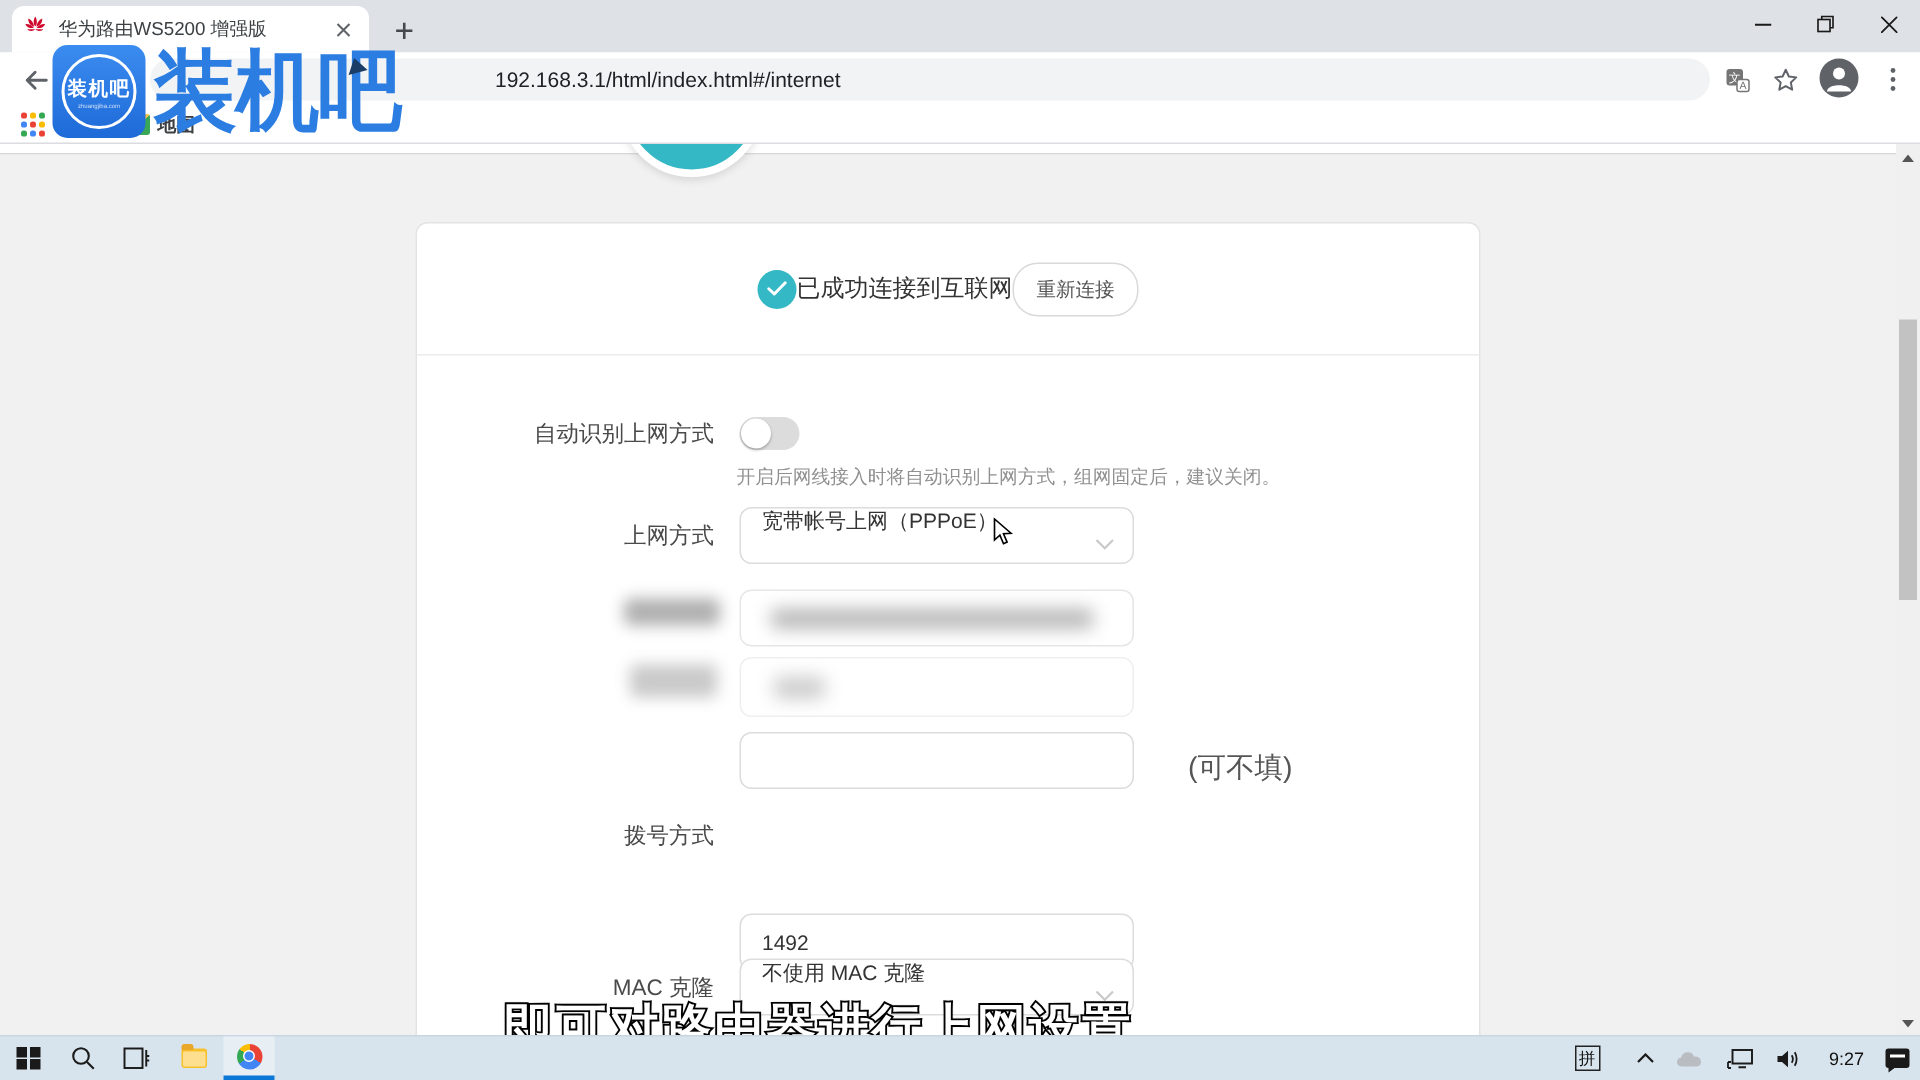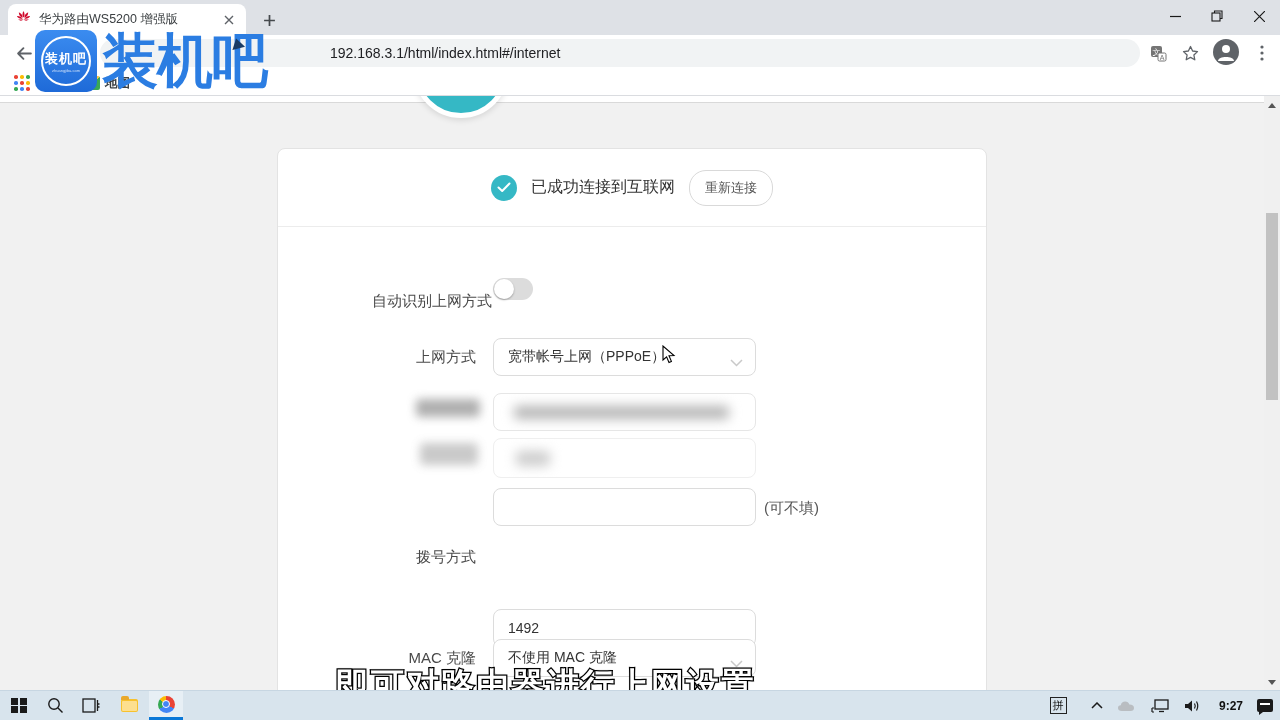--- a/index.html
+++ b/index.html
@@ -29,30 +29,30 @@
   .bm-item { position:absolute; left:86px; top:3px; height:20px; display:flex; align-items:center; gap:5px;font-weight:bold; }
   .bm-ico { width:14px; height:14px; background:linear-gradient(135deg,#f6c344 50%,#3aa757 50%); border-radius:2px; }
   .bm-label { font-size:12.5px; color:#3c4043; }
 
   
   .pagearea { position:absolute; left:0; top:96px; width:1280px; height:594px; background:#f1f1f1; overflow:hidden; }
   .page-topstrip { position:absolute; left:0; top:0; width:1280px; height:7px; background:#fff; border-bottom:1px solid #d9d9d9; }
   .globe-circle { position:absolute; left:413px; top:-74px; width:96px; height:96px; border-radius:50%; background:#35b8c5; border:5px solid #fff; box-shadow:0 2px 6px rgba(0,0,0,.12); }
 
   .card { position:absolute; left:277px; top:52px; width:710px; height:600px; background:#fff; border:1px solid #e3e3e3; border-radius:8px; }
-  .card-header { position:absolute; left:0; top:0; width:100%; height:78px; display:flex; align-items:center; justify-content:center; gap:14px; border-bottom:1px solid #ececec; }
+  .card-header { position:absolute; left:0; top:0; width:100%; height:88px; display:flex; align-items:center; justify-content:center; border-bottom:1px solid #ececec; }
   .check-circle { width:26px; height:26px; border-radius:50%; background:#35b8c5; display:flex; align-items:center; justify-content:center; }
   .status-msg { font-size:16px; color:#333; }
   .reconnect-btn { background:#fff; border:1px solid #d9d9d9; border-radius:17px; padding:8px 15px; font-size:13px; color:#555; }
 
   .flabel { position:absolute; left:0; width:198px; text-align:right; font-size:15px; color:#4a4a4a; }
   .finput { position:absolute; left:215px; width:263px; height:38px; border:1px solid #dcdcdc; border-radius:8px; background:#fff; font-size:14px; color:#333; padding:0 14px; font-family:"Liberation Sans","DejaVu Sans",sans-serif; outline:none; }
-  .fselect { position:absolute; left:215px; width:263px; height:38px; border:1px solid #dcdcdc; border-radius:8px; background:#fff; display:flex; align-items:center; padding:0 14px; font-size:14px; color:#333; }
+  .fselect { position:absolute; left:215px; width:263px; height:38px; border:1px solid #dcdcdc; border-radius:8px; background:#fff; display:flex; padding:0 14px; font-size:14px; color:#333; }
   .chev { position:absolute; right:12px; top:15px; }
-  .hint-inline { position:absolute; font-size:15px; color:#555; }
+  .hint-inline { position:absolute; font-size:19px; color:#555;margin-left:28px; }
 
   .toggle { position:absolute; left:215px; top:129px; width:40px; height:22px; border-radius:11px; background:#dcdcdc; }
   .toggle-knob { position:absolute; left:1px; top:1px; width:20px; height:20px; border-radius:50%; background:#fff; box-shadow:0 1px 2px rgba(0,0,0,.3); }
   .toggle-hint { position:absolute; left:213px; top:161px; font-size:12.5px; color:#909090; }
 
   .redacted-blob { position:absolute; border-radius:4px; filter:blur(5px); }
   .redacted-input { position:absolute; left:215px; width:263px; border:1px solid #e6e6e6; border-radius:8px; background:#fff; overflow:hidden; }
   .smear { position:absolute; filter:blur(6px); border-radius:4px; }
 
   .cursor-ptr { position:absolute; left:384px; top:196px; z-index:5; }
@@ -209,24 +209,25 @@
       <div class="card-header">
         <span class="check-circle">
           <svg width="14" height="11" viewBox="0 0 14 11" fill="none">
               <path d="M1.5 5.5 L5.2 9 L12.5 1.5" stroke="#fff" stroke-width="2" stroke-linecap="round" stroke-linejoin="round"></path>
             </svg>
         </span>
         <span class="status-msg">已成功连接到互联网</span>
         <button class="reconnect-btn">重新连接</button>
       </div>
 
-      <div class="flabel" style="top:143px;margin-left:16px;">自动识别上网方式</div>
+      <div class="flabel" style="top:131px;">自动识别上网方式</div>
       <div class="toggle">
         <span class="toggle-knob"></span>
       </div>
+      <div class="toggle-hint">开启后网线接入时将自动识别上网方式，组网固定后，建议关闭。</div>
 
       <div class="flabel" style="top:199px;">上网方式</div>
       <div class="fselect" style="top:189px;">
         <span>宽带帐号上网（PPPoE）</span>
         <span class="chev">
           <svg width="13" height="8" viewBox="0 0 13 8" fill="none">
               <path d="M1 1 L6.5 6.5 L12 1" stroke="#c9c9c9" stroke-width="1.5"></path>
             </svg>
         </span>
       </div>
@@ -336,21 +337,21 @@
           <path d="M8 12.5 H13" stroke="#1b1b1b" stroke-width="1.3"></path>
           <path d="M1 9 V13 M1 9 H3 M1 13 H3" stroke="#1b1b1b" stroke-width="1.2"></path>
         </svg>
     </span>
     <span class="tray-item" style="left:1178px; width:28px;">
       <svg width="17" height="14" viewBox="0 0 17 14" fill="none">
           <path d="M1 5 H4 L8 1.5 V12.5 L4 9 H1 Z" fill="#1b1b1b"></path>
           <path d="M10.5 4.5 Q12 7 10.5 9.5 M12.5 2.5 Q15 7 12.5 11.5" stroke="#1b1b1b" stroke-width="1.2"></path>
         </svg>
     </span>
-    <span class="tray-item clock" style="left:1212px; width:38px;font-weight:bold;">9:27</span>
+    <span class="tray-item clock" style="left:1212px; width:38px;">9:27</span>
     <span class="tray-item" style="left:1252px; width:26px;">
       <span class="action-center">
           <i></i>
         </span>
     </span>
   </div>
 
 </div>
 
 </body></html>

